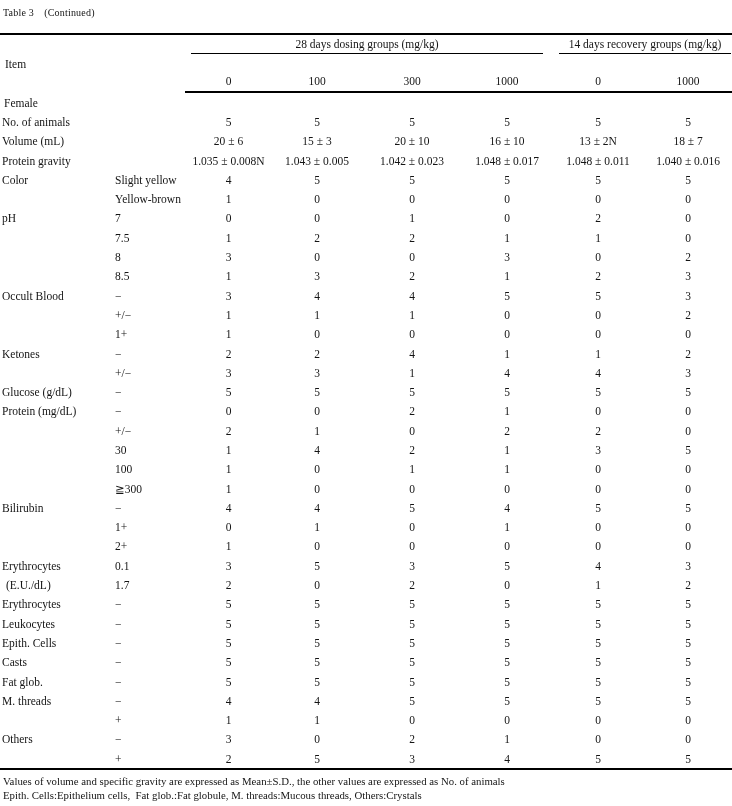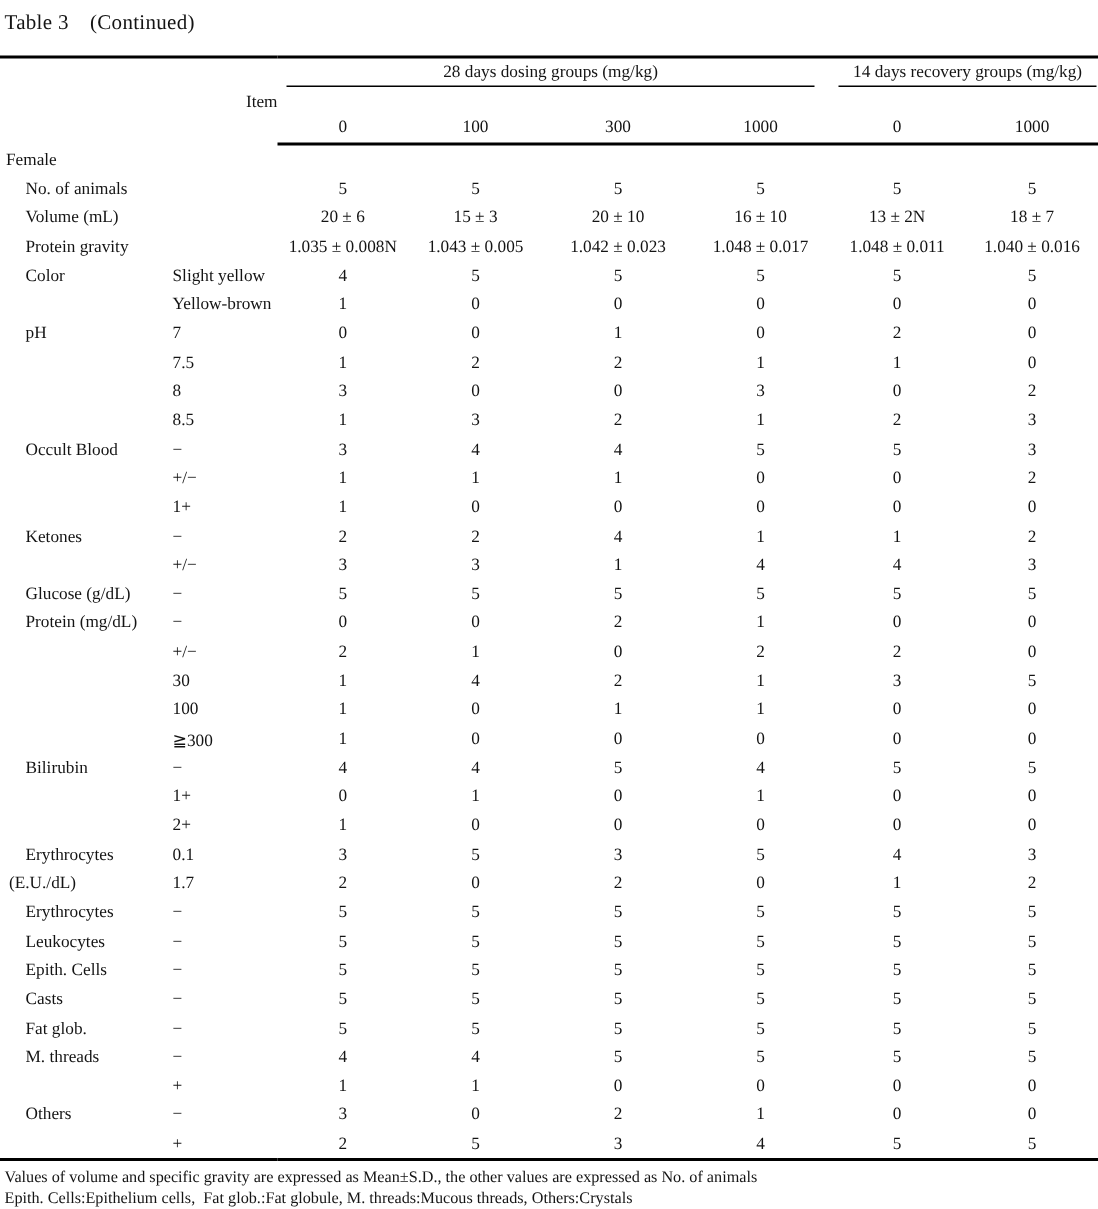--- a/index.html
+++ b/index.html
@@ -2,40 +2,40 @@
 <html><head>
 <meta charset="utf-8">
 <style>
   html,body { margin:0; padding:0; background:#e8e8e8; }
   .page {
     width:732px; height:806px; background:#ffffff; margin:0 auto;
     font-family:"Liberation Serif","DejaVu Serif",serif; color:#141414;
     position:relative; box-sizing:border-box; overflow:hidden;
   }
   .title {
-    padding:6px 0 0 3px; font-size:14px; white-space:pre; letter-spacing:0.2px;
+    padding:6px 0 0 3px; font-size:10px; white-space:pre; letter-spacing:0.2px;
   }
   table.main {
     width:732px; border-collapse:collapse; table-layout:fixed;
     margin-top:13px; border-top:2px solid #000; border-bottom:2px solid #000;
     font-size:11.5px;
   }
   th { font-weight:normal; padding:0;font-family:Liberation Serif, serif; }
   td { padding:0; }
-  th.item-h { text-align:right; vertical-align:middle; padding-left:5px; }
+  th.item-h { text-align:left; vertical-align:middle; padding-left:5px; }
   th.grp { vertical-align:top; padding-top:3px; height:24px; }
   .grp-inner { border-bottom:1.5px solid #000; padding-bottom:3px; text-align:center; }
   .g1 { margin:0 9px 0 6px; }
   .g2 { margin:0 1px 16px 7px; }
   tr.subhead th { text-align:center; height:21px; vertical-align:middle;
                   border-bottom:2px solid #000; }
   tbody td { height:19.3px; vertical-align:middle; white-space:nowrap;
              overflow:visible; }
   td.section { padding-left:4px; }
-  td.item { padding-left:17px; }
+  td.item { padding-left:2px; }
   td.item.indent2 { padding-left:6px; }
   td.sub { padding-left:3px; }
   td.val { text-align:center; }
   .footnotes { padding:5px 0 0 3px; font-size:10.8px; line-height:13.2px; }
   .footnotes div { white-space:pre; }
 </style>
 </head>
 <body>
 
 <div class="page">

